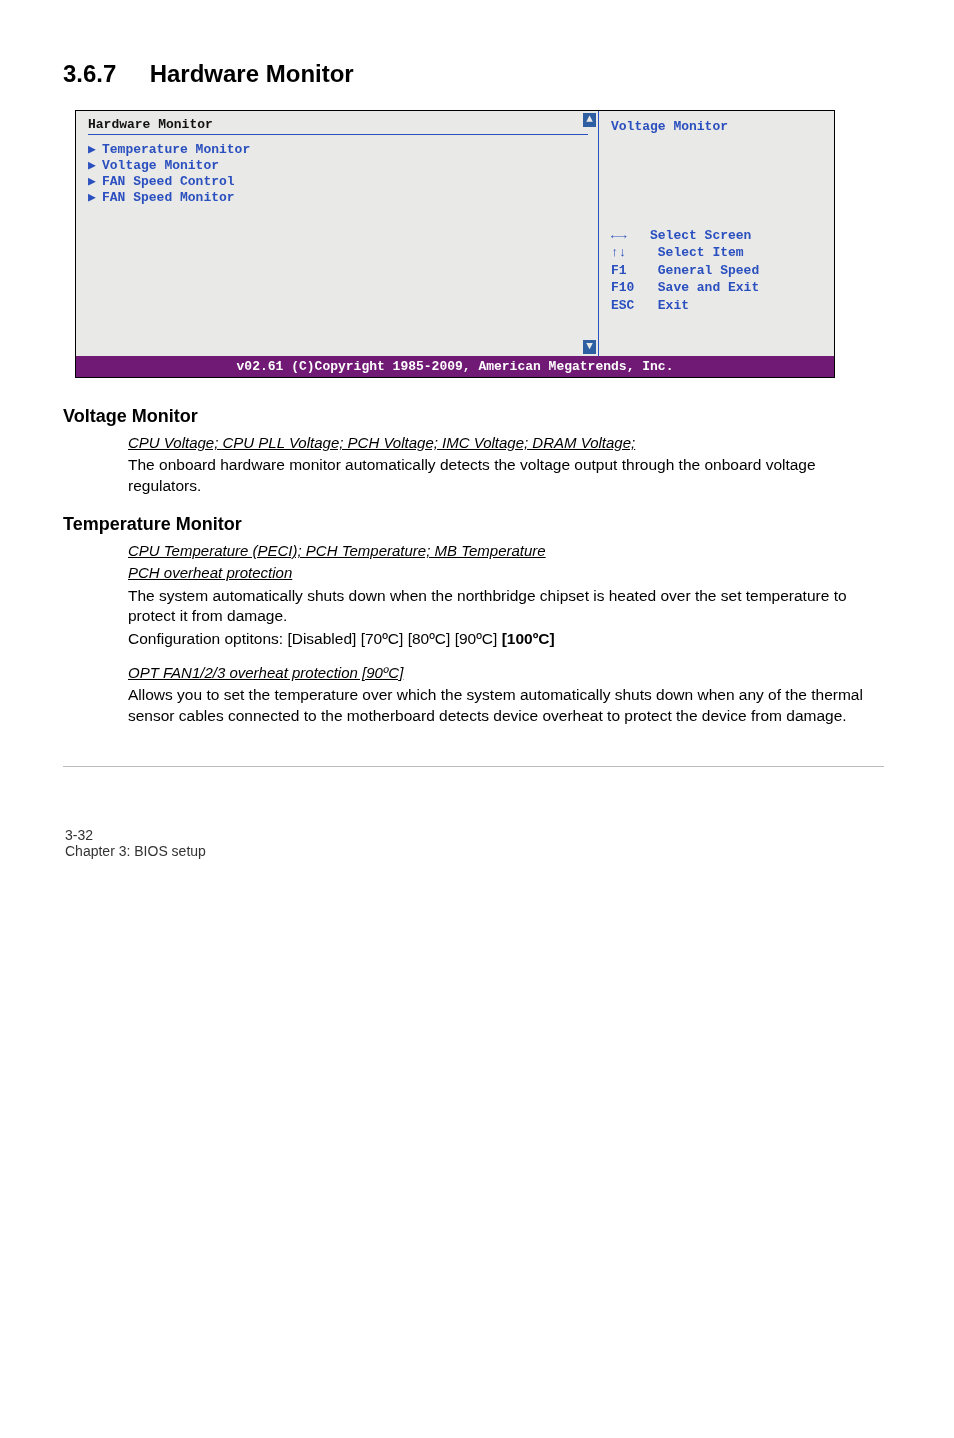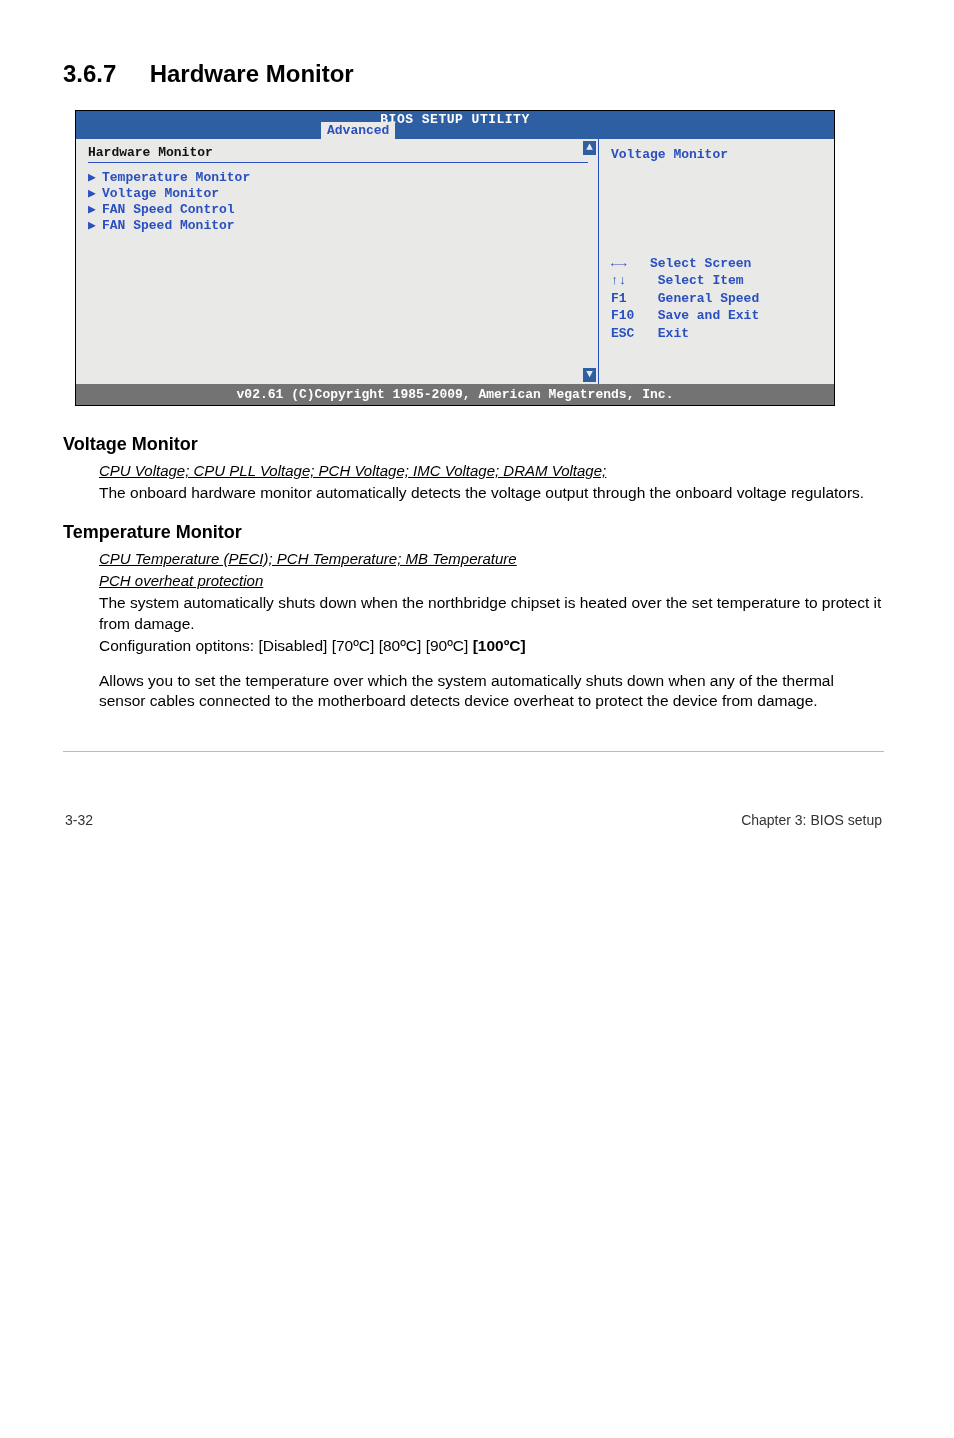--- a/index.html
+++ b/index.html
@@ -76,21 +76,21 @@
   .bios-right {
     width: 235px;
     padding: 8px 10px 8px 12px;
     display: flex;
     flex-direction: column;
     justify-content: space-between;
     position: relative;
   }
   .help-keys { line-height: 1.35; white-space: pre; margin-bottom: 16px;}
   .bios-footer {
-    background: #737373;
+    background: #701a75;
     color: #fff;
     text-align: center;
     padding: 3px 0;
     font-weight: bold;
   }
   .scroll-arrow-up, .scroll-arrow-down {
     position: absolute;
     right: 2px;
     background: #2e5fa3;
     color: #e9e9e7;
@@ -102,21 +102,21 @@
   }
   .scroll-arrow-up { top: 2px; }
   .scroll-arrow-down { bottom: 2px; }
 
   
   h3.subhead {
     font-size: 18px;
     font-weight: bold;
     margin: 18px 0 6px 0;
   }
-  .indent { margin-left: 36px; }
+  .indent { margin-left: 65px; }
   .ital-under {
     font-style: italic;
     text-decoration: underline;
     font-size: 15px;
     line-height: 1.35;
     margin-bottom: 2px;
   }
   p.body {
     font-size: 15.5px;
     line-height: 1.32;
@@ -125,44 +125,41 @@
   .bolded { font-weight: bold; }
 
   .footer {
     margin-top: 60px;
     display: flex;
     justify-content: space-between;
     font-size: 14px;
     color: #333;
     border-top: 0;
     padding: 0 2px;
+    flex-direction: column;
   }
   .footer-left { }
   .footer-right { }
   hr.footline {
     border: none;
     border-top: 1px solid #bbb;
     margin: 40px 0 6px 0;
   }
 </style>
 </head>
 <body>
 
 <div class="page">
 
   <h2 class="section-title">
     <span class="section-num">3.6.7</span>
     <span>Hardware Monitor</span>
   </h2>
 
   <div class="bios">
-    <div class="bios-titlebar">
-      <span class="bios-title-text">BIOS SETUP UTILITY</span>
-      <span class="bios-tab">Advanced</span>
-    </div>
     <div class="bios-body">
       <div class="bios-left">
         <span class="scroll-arrow-up">▲</span>
         <div class="bios-left-title">Hardware Monitor</div>
         <div class="bios-hr"></div>
         <div class="menu-row"><span class="tri">▶</span><span>Temperature Monitor</span></div>
         <div class="menu-row"><span class="tri">▶</span><span>Voltage Monitor</span></div>
         <div class="menu-row"><span class="tri">▶</span><span>FAN Speed Control</span></div>
         <div class="menu-row"><span class="tri">▶</span><span>FAN Speed Monitor</span></div>
         <span class="scroll-arrow-down">▼</span>
@@ -190,20 +187,21 @@
   <h3 class="subhead">Temperature Monitor</h3>
   <div class="indent">
     <div class="ital-under">CPU Temperature (PECI); PCH Temperature; MB Temperature</div>
 
     <div class="ital-under">PCH overheat protection</div>
     <p class="body" style="margin-bottom:2px">The system automatically shuts down when the northbridge chipset is heated over the set temperature to protect it from damage.</p>
     <p class="body">
       <span>Configuration optitons: [Disabled] [70ºC] [80ºC] [90ºC] </span><span class="bolded">[100ºC]</span>
     </p>
 
+    <div class="ital-under">OPT FAN1/2/3 overheat protection [90ºC]</div>
     <p class="body" style="margin-bottom:2px">Allows you to set the temperature over which the system automatically shuts down when any of the thermal sensor cables connected to the motherboard detects device overheat to protect the device from damage.</p>
   </div>
 
   <hr class="footline">
   <div class="footer">
     <span class="footer-left">3-32</span>
     <span class="footer-right">Chapter 3: BIOS setup</span>
   </div>
 
 </div>

